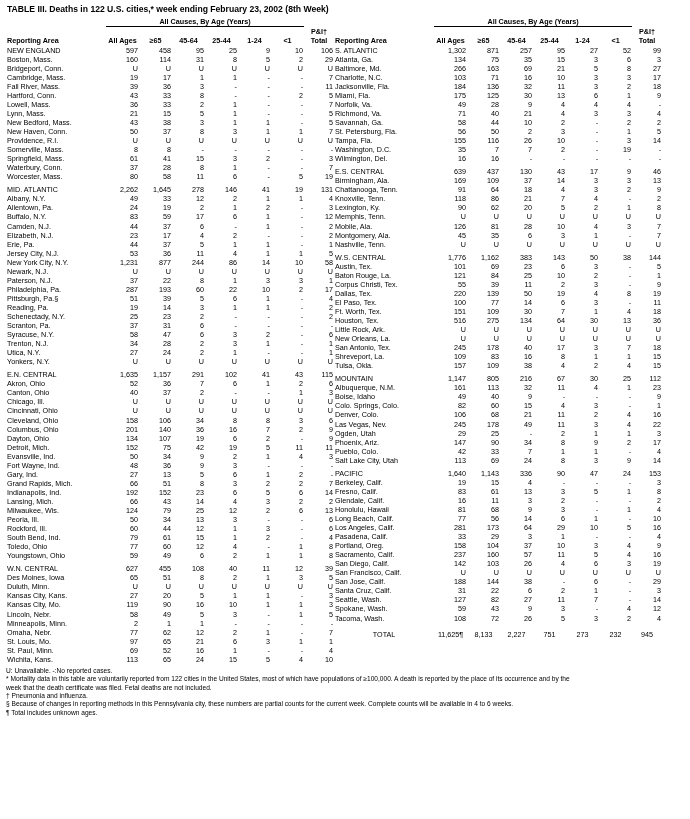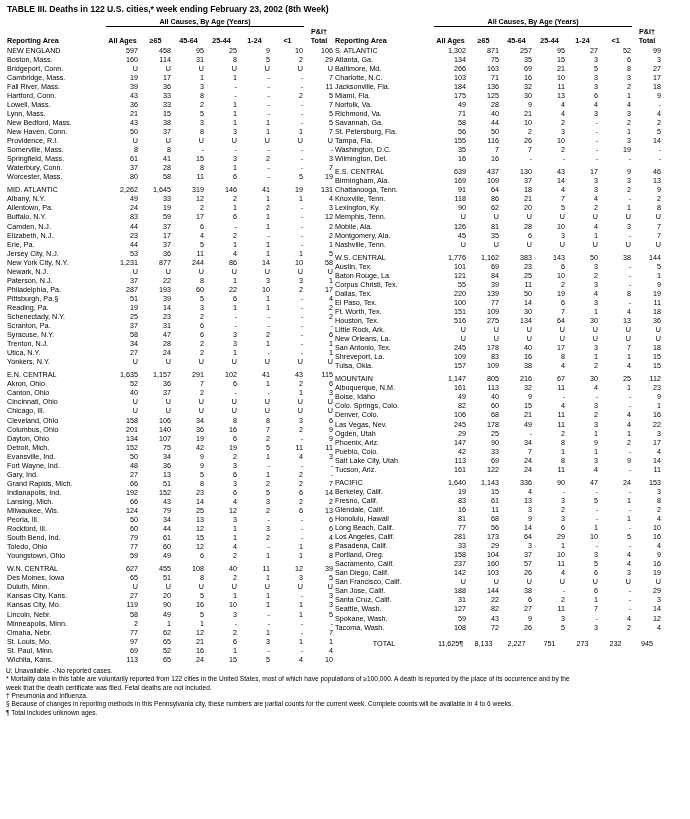--- a/index.html
+++ b/index.html
@@ -217,21 +217,21 @@
             <td class="num">5</td>
             <td class="num">19</td>
           </tr>
           <tr class="spacer">
             <td colspan="8"></td>
           </tr>
           <tr>
             <td class="area">MID. ATLANTIC</td>
             <td class="num">2,262</td>
             <td class="num">1,645</td>
-            <td class="num">319</td>
+            <td class="num">278</td>
             <td class="num">146</td>
             <td class="num">41</td>
             <td class="num">19</td>
             <td class="num">131</td>
           </tr>
           <tr>
             <td class="area">Albany, N.Y.</td>
             <td class="num">49</td>
             <td class="num">33</td>
             <td class="num">12</td>
@@ -447,31 +447,31 @@
             <td class="area">Canton, Ohio</td>
             <td class="num">40</td>
             <td class="num">37</td>
             <td class="num">2</td>
             <td class="num">-</td>
             <td class="num">-</td>
             <td class="num">1</td>
             <td class="num">3</td>
           </tr>
           <tr>
+            <td class="area">Chicago, Ill.</td>
+            <td class="num">U</td>
+            <td class="num">U</td>
+            <td class="num">U</td>
+            <td class="num">U</td>
+            <td class="num">U</td>
+            <td class="num">U</td>
+            <td class="num">U</td>
+          </tr>
+          <tr>
             <td class="area">Cincinnati, Ohio</td>
-            <td class="num">U</td>
-            <td class="num">U</td>
-            <td class="num">U</td>
-            <td class="num">U</td>
-            <td class="num">U</td>
-            <td class="num">U</td>
-            <td class="num">U</td>
-          </tr>
-          <tr>
-            <td class="area">Chicago, Ill.</td>
             <td class="num">U</td>
             <td class="num">U</td>
             <td class="num">U</td>
             <td class="num">U</td>
             <td class="num">U</td>
             <td class="num">U</td>
             <td class="num">U</td>
           </tr>
           <tr>
             <td class="area">Cleveland, Ohio</td>
@@ -1230,30 +1230,20 @@
           <tr>
             <td class="area">Salt Lake City, Utah</td>
             <td class="num">113</td>
             <td class="num">69</td>
             <td class="num">24</td>
             <td class="num">8</td>
             <td class="num">3</td>
             <td class="num">9</td>
             <td class="num">14</td>
           </tr>
-          <tr>
-            <td class="area">Tucson, Ariz.</td>
-            <td class="num">161</td>
-            <td class="num">122</td>
-            <td class="num">24</td>
-            <td class="num">11</td>
-            <td class="num">4</td>
-            <td class="num">-</td>
-            <td class="num">11</td>
-          </tr>
           <tr class="spacer">
             <td colspan="8"></td>
           </tr>
           <tr>
             <td class="area">PACIFIC</td>
             <td class="num">1,640</td>
             <td class="num">1,143</td>
             <td class="num">336</td>
             <td class="num">90</td>
             <td class="num">47</td>

